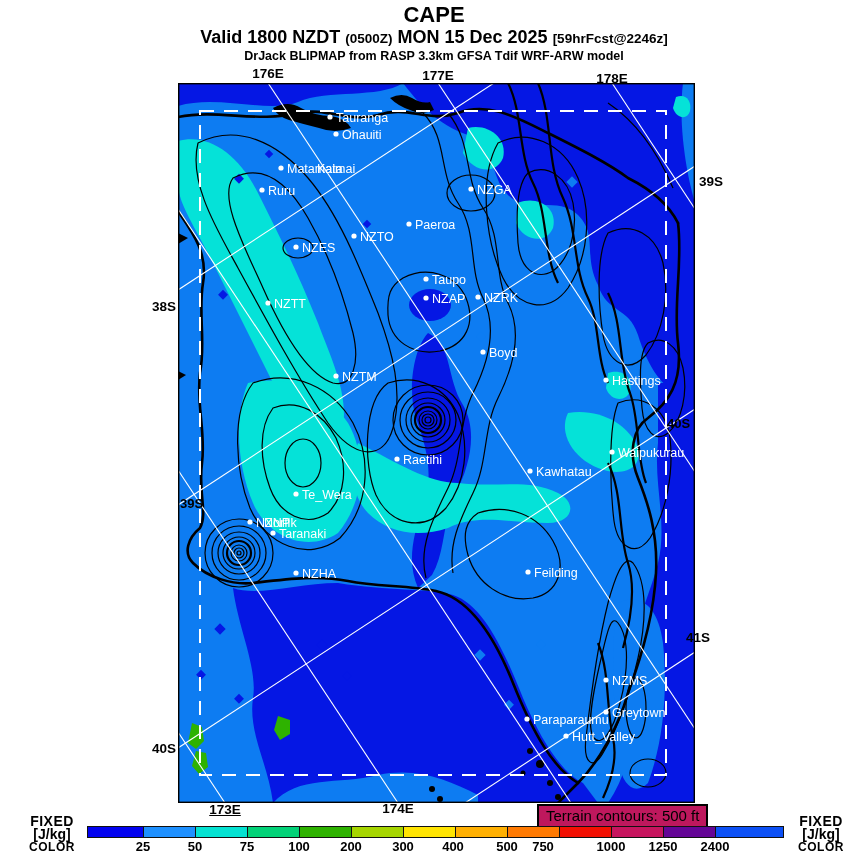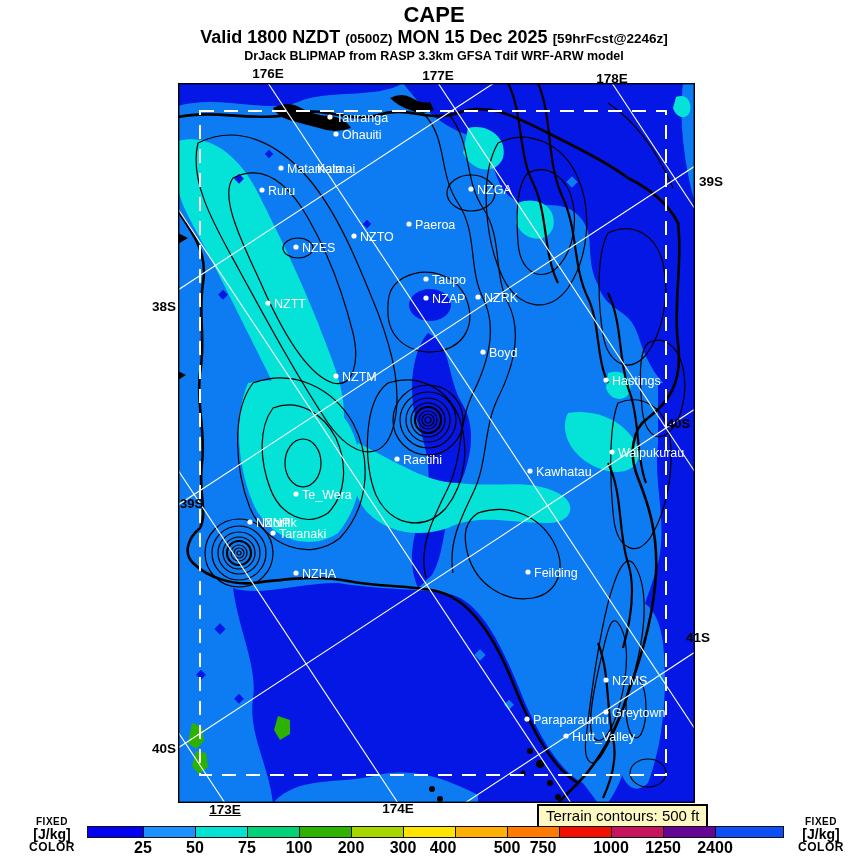--- a/index.html
+++ b/index.html
@@ -11,26 +11,26 @@
   .t2 .sm{font-size:13.5px;}
   .t3{font-size:12.5px;font-weight:bold;line-height:15px;}
   .map-wrap{position:absolute;left:178px;top:83px;width:584px;height:720px;}
   svg{display:block;}
   .grid{stroke:#fff;stroke-width:1.1;}
   .site{font-size:12.5px;fill:#fff;font-family:"Liberation Sans",sans-serif;}
   .latin{font-size:13px;font-weight:bold;fill:#000;font-family:"Liberation Sans",sans-serif;}
   .axis-label{position:absolute;font-size:13.5px;font-weight:bold;white-space:nowrap;}
   .axis-center{transform:translateX(-50%);}
   .axis-rightalign{transform:translateX(-100%);}
-  .terrain-note{position:absolute;left:537px;top:804px;border:2px solid #000;background:#fef9c3;
+  .terrain-note{position:absolute;left:537px;top:804px;border:2px solid #000;background:#be185d;
       font-size:15px;padding:1px 7px 2px 7px;}
   .cbar-seg{position:absolute;top:0;height:12px;border:1px solid #111;box-sizing:border-box;}
-  .cbar-tick{position:absolute;top:13px;font-size:16px;font-weight:bold;transform:translateX(-50%);}
+  .cbar-tick{position:absolute;top:13px;font-size:13px;font-weight:bold;transform:translateX(-50%);}
   .fixedlbl{position:absolute;text-align:center;font-weight:bold;line-height:11px;width:70px;}
-  .fixedlbl .fl1{font-size:10px;letter-spacing:.5px;}
+  .fixedlbl .fl1{font-size:14px;letter-spacing:.5px;}
   .fixedlbl .fl2{font-size:14px;line-height:15px;}
   .fixedlbl .fl3{font-size:12px;letter-spacing:.5px;}
 </style>
 </head>
 <body>
 
 <div class="page">
 
   <div class="titles">
     <div class="t1">CAPE</div>
@@ -272,21 +272,21 @@
       <div class="cbar-seg" style="left: 559px; width: 53px; background: rgb(242, 16, 2);"></div>
       <div class="cbar-seg" style="left: 611px; width: 53px; background: rgb(198, 21, 94);"></div>
       <div class="cbar-seg" style="left: 663px; width: 53px; background: rgb(100, 5, 150);"></div>
       <div class="cbar-seg" style="left: 715px; width: 69px; background: rgb(12, 80, 245);"></div>
       <span class="cbar-tick" style="left: 143px;">25</span>
       <span class="cbar-tick" style="left: 195px;">50</span>
       <span class="cbar-tick" style="left: 247px;">75</span>
       <span class="cbar-tick" style="left: 299px;">100</span>
       <span class="cbar-tick" style="left: 351px;">200</span>
       <span class="cbar-tick" style="left: 403px;">300</span>
-      <span class="cbar-tick" style="left: 443px;">400</span>
+      <span class="cbar-tick" style="left: 453px;">400</span>
       <span class="cbar-tick" style="left: 507px;">500</span>
       <span class="cbar-tick" style="left: 543px;">750</span>
       <span class="cbar-tick" style="left: 611px;">1000</span>
       <span class="cbar-tick" style="left: 663px;">1250</span>
       <span class="cbar-tick" style="left: 715px;">2400</span>
     </div>
   <div class="fixedlbl" id="fixedLeft" style="top: 816px; left: 17px;">
     <div class="fl1">FIXED</div>
     <div class="fl2">[J/kg]</div>
     <div class="fl3">COLOR</div>

